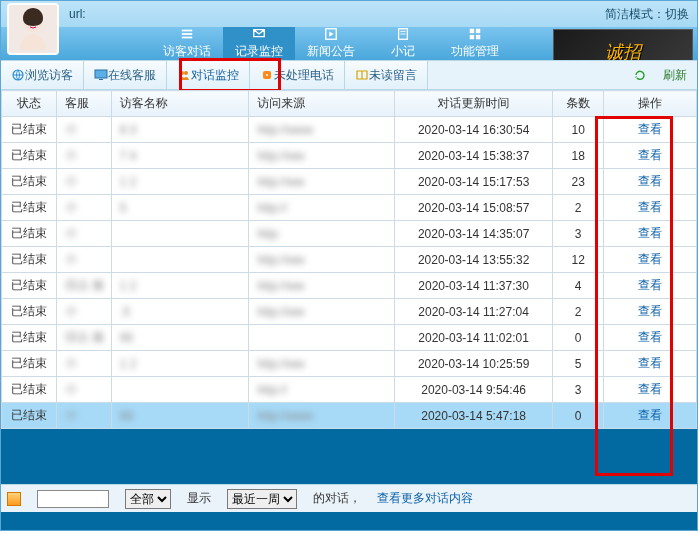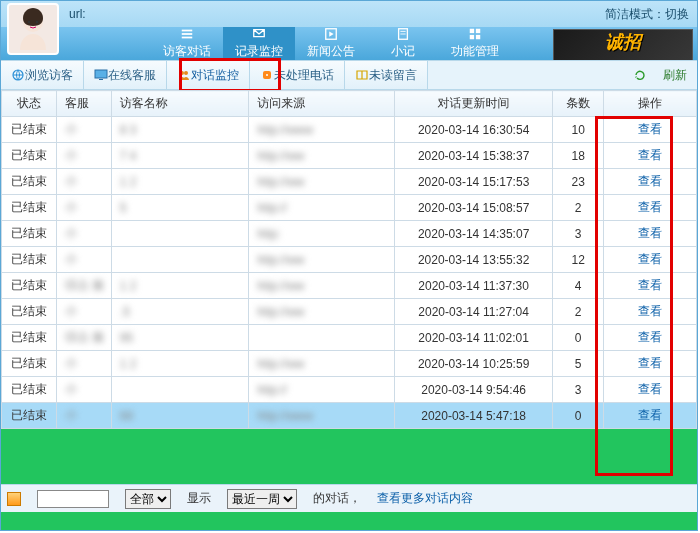--- a/index.html
+++ b/index.html
@@ -1,32 +1,32 @@
 <!DOCTYPE html>
 <html><head>
 <meta charset="utf-8">
 <style>
   * { box-sizing: border-box; margin: 0; padding: 0; }
   body { font-family: "Microsoft YaHei", Arial, sans-serif; font-size: 12px; background: #fff; width: 700px; height: 533px; overflow: hidden; }
-  .app { border: 1px solid #5aa7d6; width: 698px; height: 531px; position: relative; background:#22c55e; }
+  .app { border: 1px solid #5aa7d6; width: 698px; height: 531px; position: relative; background:#0369a1; }
 
   
   .topbar { height: 26px; background: linear-gradient(#bde4f9,#a7d9f4); display:flex; align-items:center; padding:0 8px; justify-content:space-between; color:#1a4d6b; }
   .topbar .url-area{display:flex;align-items:center;gap:4px;}
   .avatar-wrap{position:absolute; left:6px; top:2px; width:56px; height:64px; z-index:10;}
   .avatar{width:52px;height:52px;border:2px solid #fff; border-radius:4px; background:#f3e9e4;display:flex;align-items:center;justify-content:center;}
   .avatar svg{width:46px;height:46px;}
   .compact{font-size:12px;color:#1a4d6b;cursor:pointer;}
 
   
   .nav { height: 33px; background: linear-gradient(#7ac4ef,#4aa7db); display:flex; align-items:stretch; padding-left:150px; position:relative;}
   .nav-item{width:72px;display:flex;flex-direction:column;align-items:center;justify-content:center;color:#fff;font-size:12px;cursor:pointer;gap:2px;}
   .nav-item.active{background:#2f91c8;}
   .nav-item .ni-icon{width:18px;height:18px;}
-  .banner{position:absolute;right:4px;top:2px;width:140px;height:46px;background:linear-gradient(135deg,#1a1a1a,#3a3a3a);display:flex;align-items:flex-start;justify-content:center;color:#ffb400;font-weight:bold;font-size:18px;font-style:italic;text-shadow:1px 1px 0 #000;border:1px solid #555;}
+  .banner{position:absolute;right:4px;top:2px;width:140px;height:46px;background:linear-gradient(135deg,#1a1a1a,#3a3a3a);display:flex;align-items:center;justify-content:center;color:#ffb400;font-weight:normal;font-size:18px;font-style:italic;text-shadow:1px 1px 0 #000;border:1px solid #555;}
 
   
   .tabstrip{height:30px;background:#e6f3fb;border-top:1px solid #b8d8ea;border-bottom:1px solid #b8d8ea;display:flex;align-items:stretch;position:relative;}
   .tab{display:flex;align-items:center;padding:0 10px;border-right:1px solid #b8d8ea;background:linear-gradient(#f6fbfe,#e2f1fa);cursor:pointer;color:#2a5f85;}
   .tab .ti{width:14px;height:14px;}
   .tab.sel{color:#155fa0;}
   .highlight-box{position:absolute;left:178px;top:-3px;width:102px;height:34px;border:3px solid #e20000;pointer-events:none;}
   .refresh{margin-left:auto;display:flex;align-items:center;gap:16px;padding:0 10px;color:#2a7a2a;cursor:pointer;}
   .refresh .ti{width:14px;height:14px;}
 

